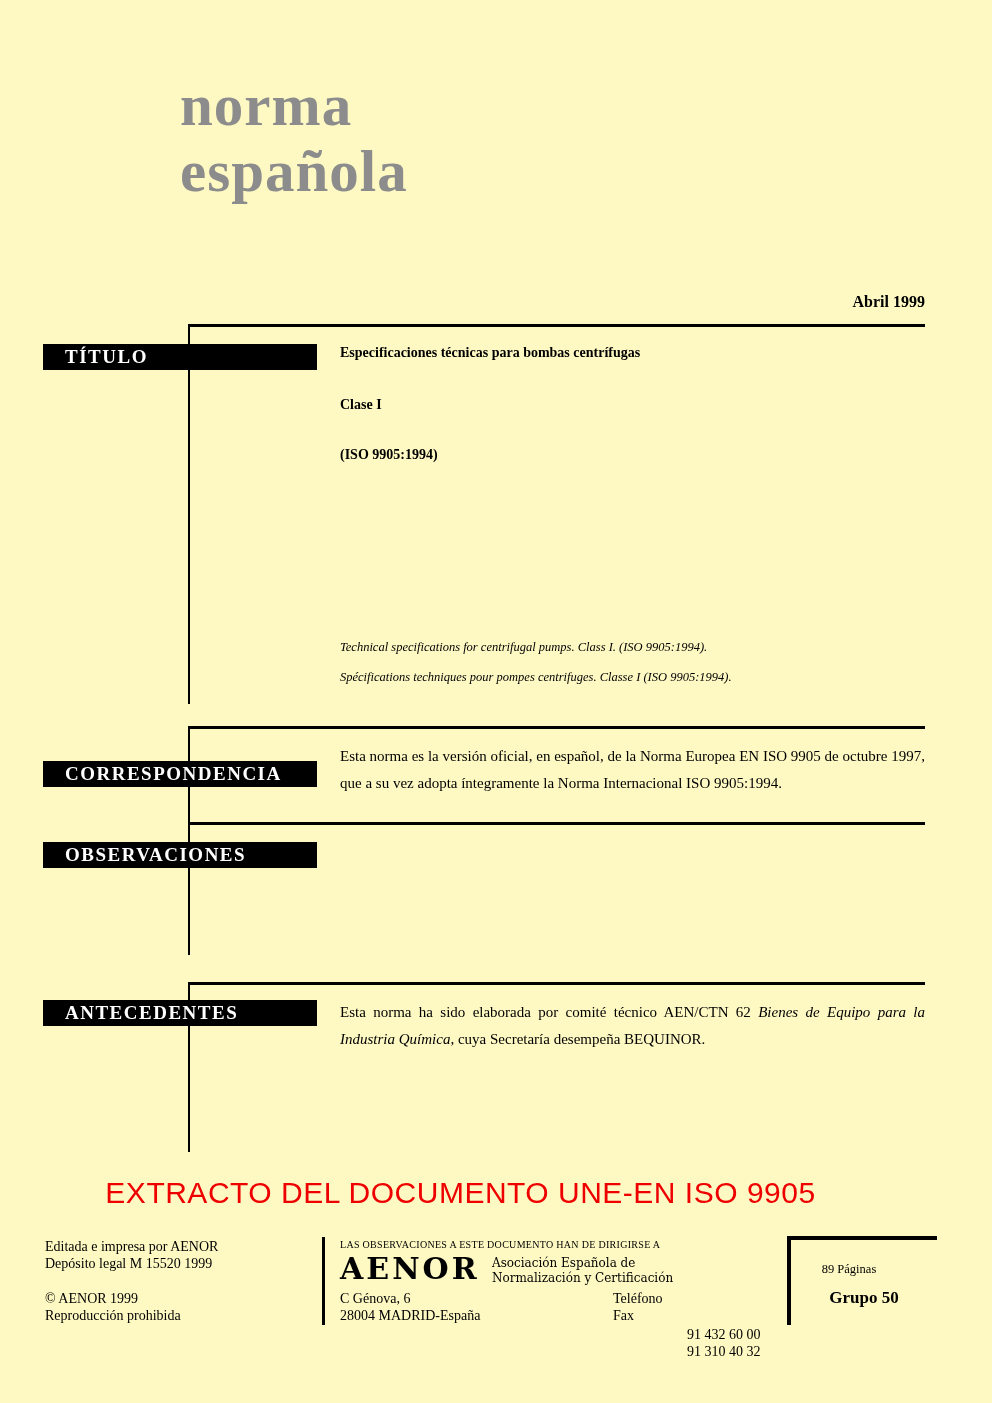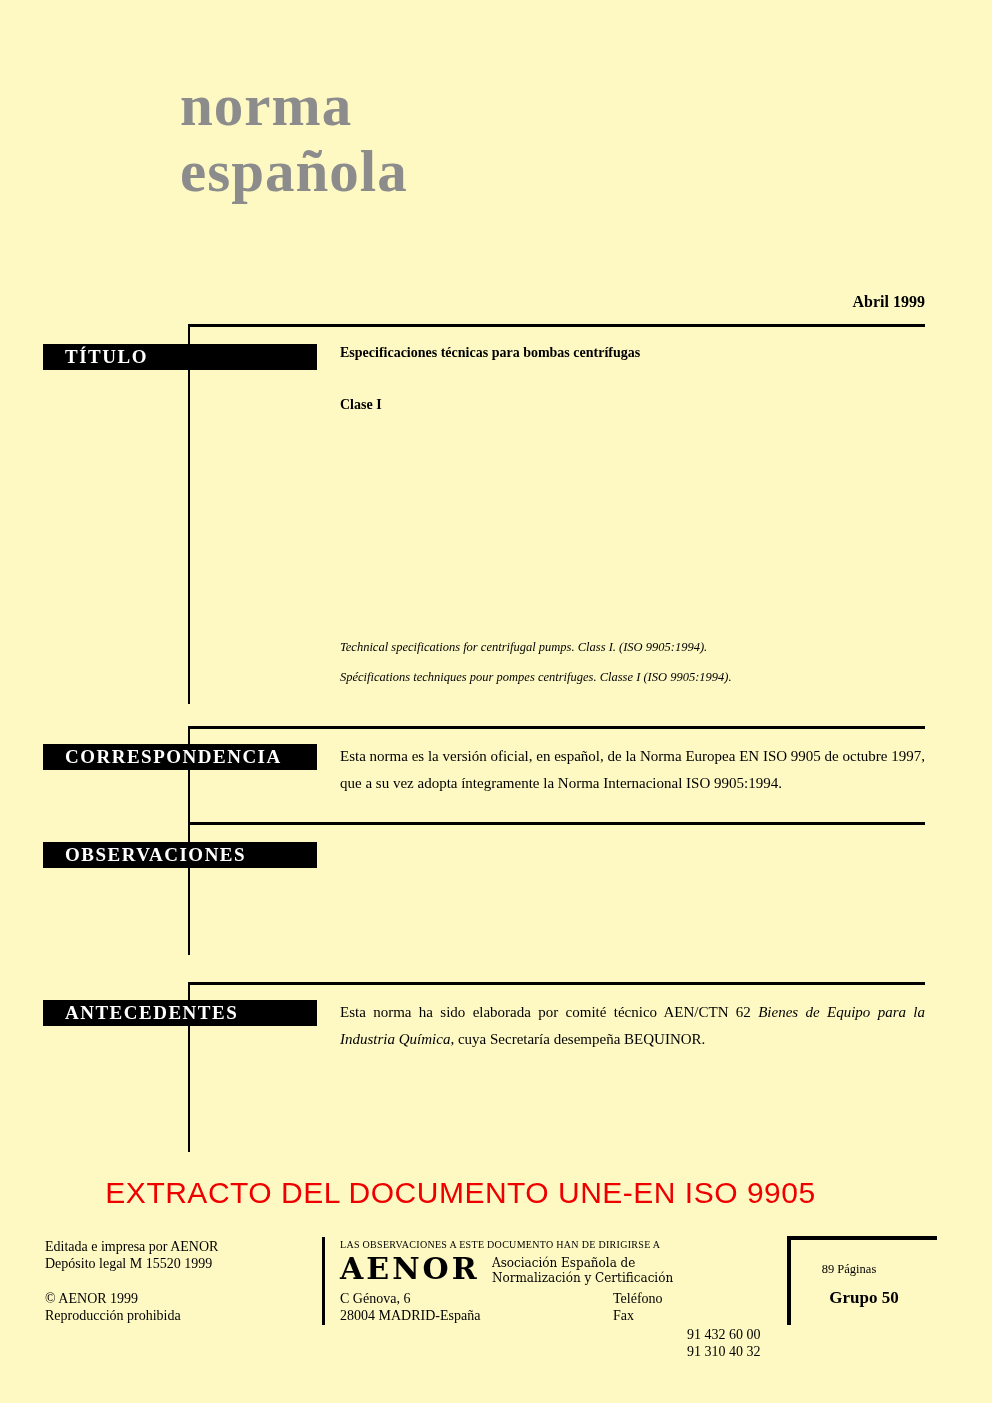--- a/index.html
+++ b/index.html
@@ -84,26 +84,27 @@
   </div>
   <div class="date">Abril 1999</div>
 
   <div class="hline" style="top:324px"></div>
   <div class="vline" style="top:324px;height:380px"></div>
   <div class="label-box" style="top:344px">
     <span>TÍTULO</span>
   </div>
   <div class="col title-line" style="top:345px">Especificaciones técnicas para bombas centrífugas</div>
   <div class="col title-line" style="top:397px">Clase I</div>
+  <div class="col title-line" style="top:447px">(ISO 9905:1994)</div>
   <div class="col trans" style="top:640px">Technical specifications for centrifugal pumps. Class I. (ISO 9905:1994).</div>
   <div class="col trans" style="top:670px">Spécifications techniques pour pompes centrifuges. Classe I (ISO 9905:1994).</div>
 
   <div class="hline" style="top:726px"></div>
   <div class="vline" style="top:726px;height:96px"></div>
-  <div class="label-box" style="top:744px">
+  <div class="label-box" style="top:761px">
     <span>CORRESPONDENCIA</span>
   </div>
   <div class="col body-par" style="top:743px">Esta norma es la versión oficial, en español, de la Norma Europea EN ISO 9905 de octubre 1997, que a su vez adopta íntegramente la Norma Internacional ISO 9905:1994.</div>
 
   <div class="hline" style="top:822px"></div>
   <div class="vline" style="top:822px;height:133px"></div>
   <div class="label-box" style="top:842px">
     <span>OBSERVACIONES</span>
   </div>
 

